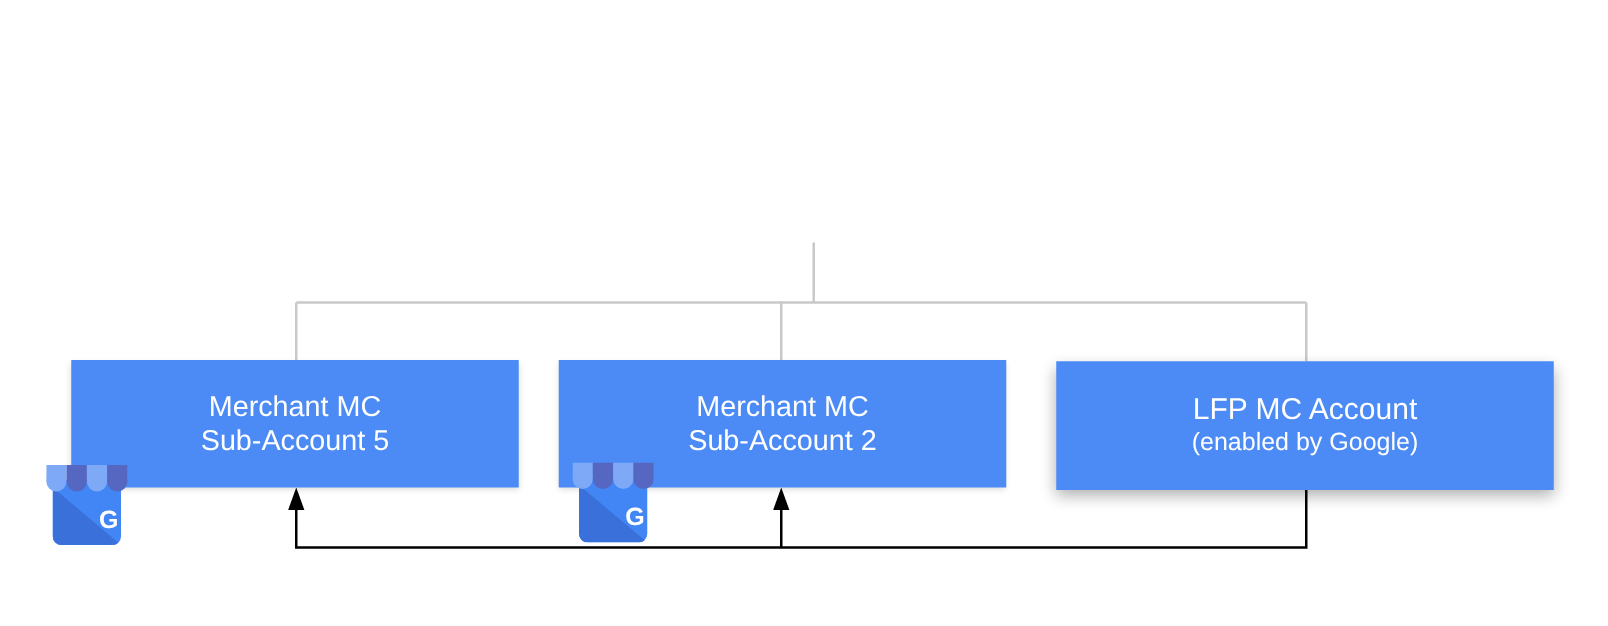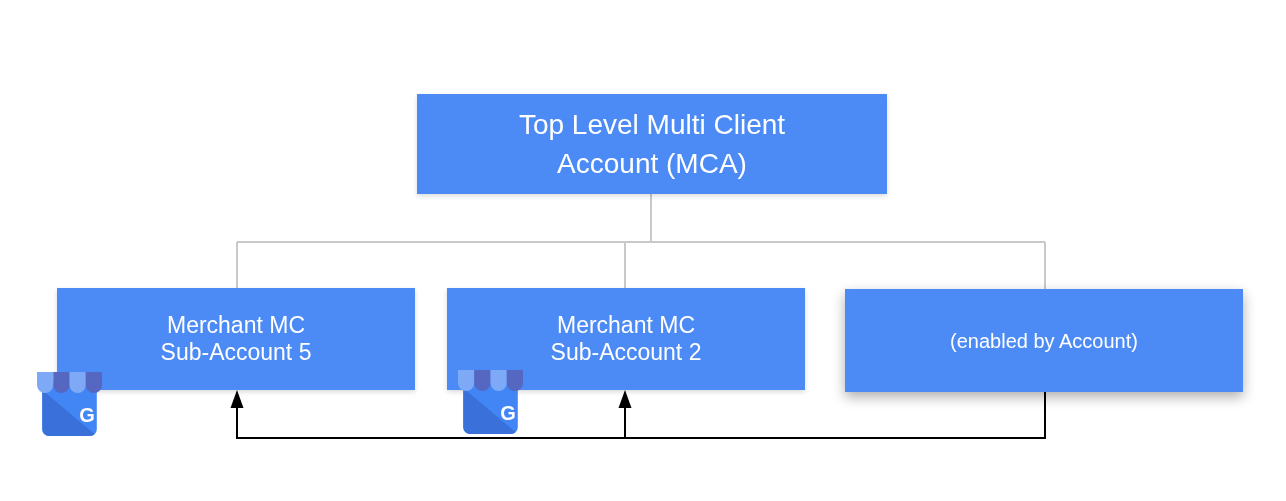--- a/index.html
+++ b/index.html
@@ -69,37 +69,34 @@
       <path class="tree-line" d="M1045 242 V289"></path>
     </g>
     <g>
       <path class="arrow-line" d="M1045 392 V438 H237 V407"></path>
       <path class="arrow-line" d="M625 438 V407"></path>
       <polygon class="arrow-head" points="237,390 230.5,408 243.5,408"></polygon>
       <polygon class="arrow-head" points="625,390 618.5,408 631.5,408"></polygon>
     </g>
   </svg>
 
-  <div class="node node-mca">
-    <span class="l1">Top Level Multi Client</span>
-    <span class="l2">Account (MCA)</span>
-  </div>
 
   <div class="node node-sub1">
     <span class="l1">Merchant MC</span>
     <span class="l2">Sub-Account 5</span>
   </div>
 
   <div class="node node-sub2">
     <span class="l1">Merchant MC</span>
     <span class="l2">Sub-Account 2</span>
   </div>
 
   <div class="node node-lfp">
-    <span class="l2">(enabled by Account)</span>
+    <span class="l1">LFP MC Account</span>
+    <span class="l2">(enabled by Google)</span>
   </div>
 
   <svg class="gmb-icon gmb-icon-1" viewBox="0 0 65 64" xmlns="http://www.w3.org/2000/svg">
     <defs>
       <clipPath id="bodyClip1">
           <rect x="5.2" y="12" width="54.6" height="52" rx="7"></rect>
         </clipPath>
     </defs>
     <rect class="store-body" x="5.2" y="12" width="54.6" height="52" rx="7"></rect>
     <polygon class="store-fold" clip-path="url(#bodyClip1)" points="5.2,18 59.8,64 5.2,64"></polygon>

